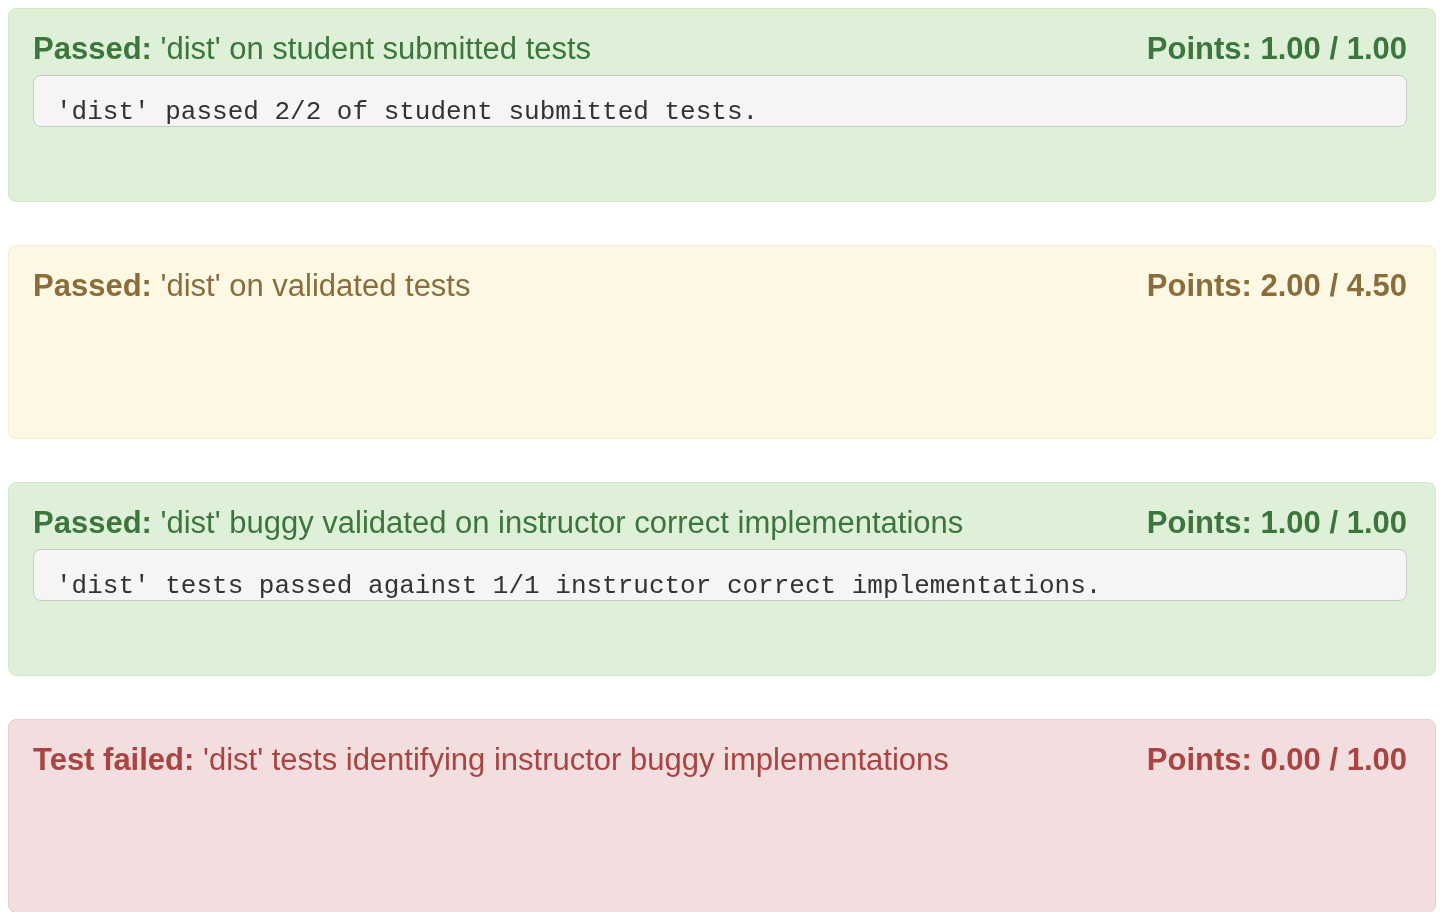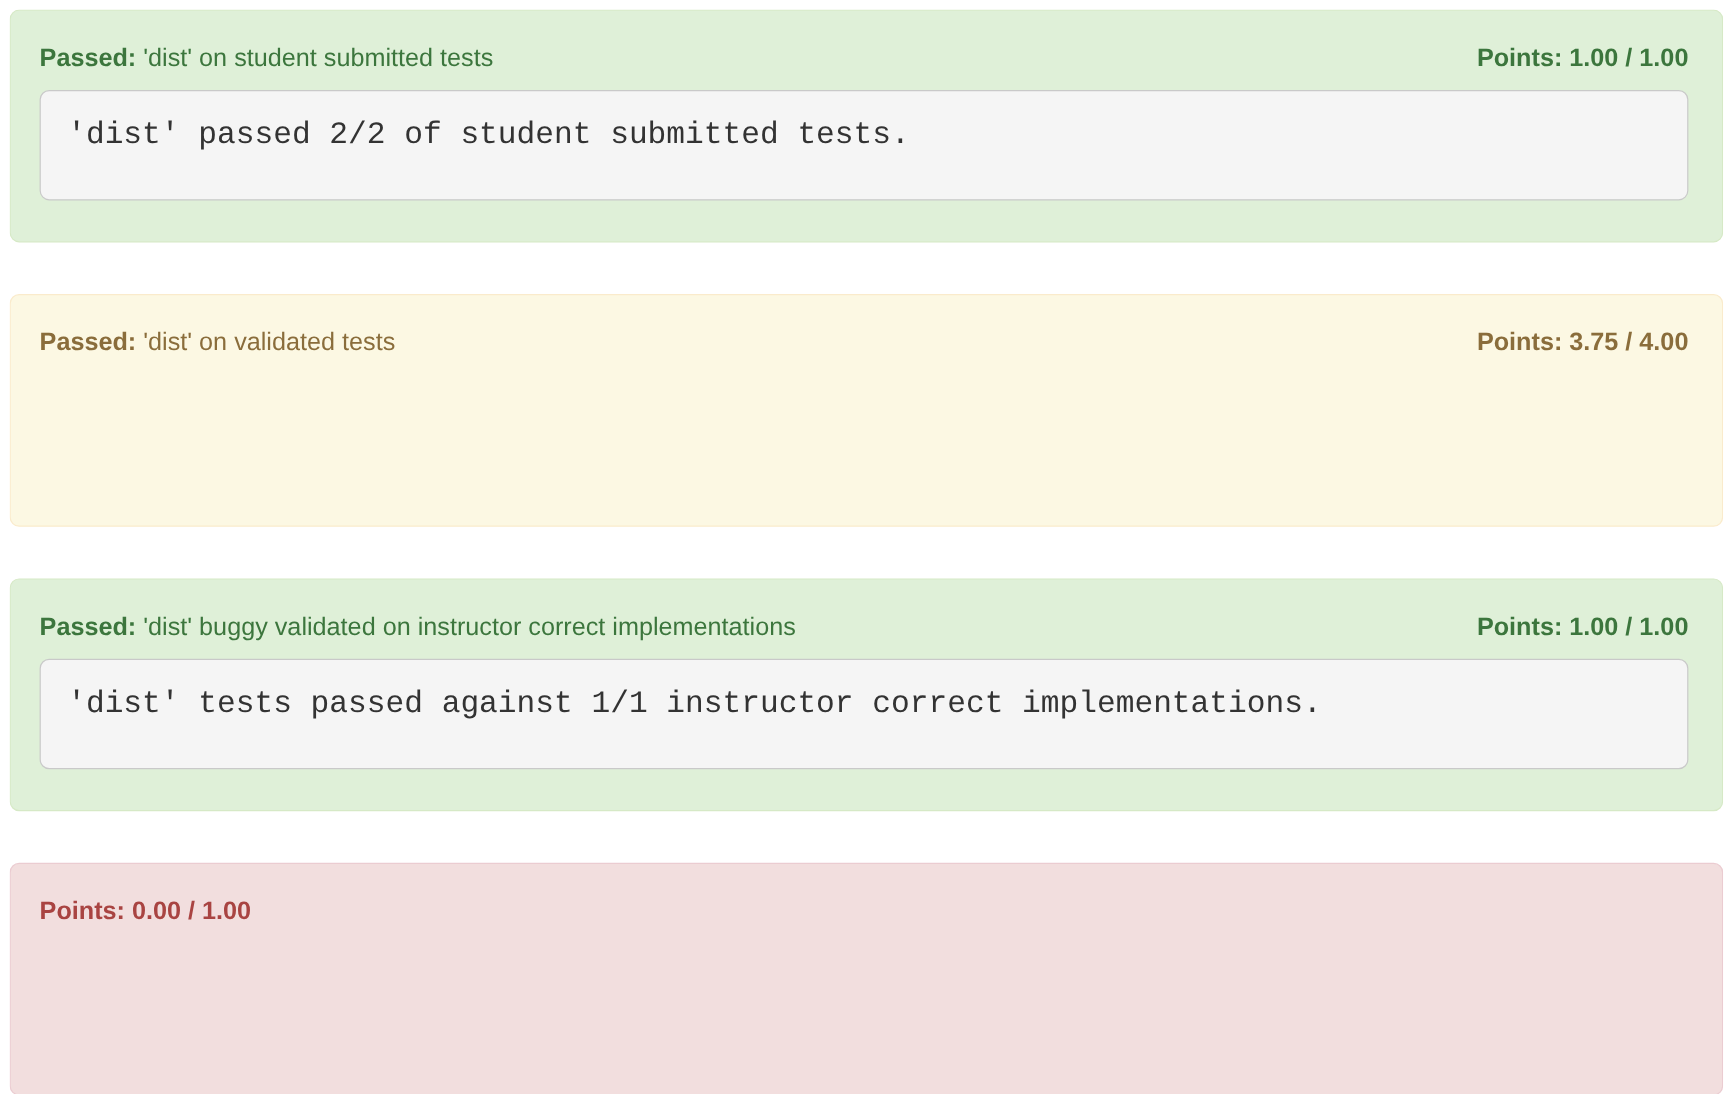--- a/index.html
+++ b/index.html
@@ -20,34 +20,34 @@
     color: var(--fg);
     border-radius: 8px;
     padding: 25px 28px 0 24px;
     margin-bottom: 43px;
     overflow: hidden;
   }
   .panel-header {
     display: flex;
     justify-content: space-between;
     align-items: flex-start;
-    font-size: 21px;
+    font-size: 31px;
     line-height: 30px;
     white-space: nowrap;
   }
   .panel-title .label {
     font-weight: bold;
   }
   .points {
     font-weight: bold;
   }
   pre.output {
     margin: 11px 0 0 0;
     box-sizing: border-box;
-    height: 92px;
+    height: 52px;
     background: var(--pre-bg);
     border: 1px solid var(--pre-border);
     color: var(--pre-fg);
     border-radius: 8px;
     padding: 21px 22px;
     font-family: "Liberation Mono", "DejaVu Sans Mono", monospace;
     font-size: 26px;
     line-height: 31px;
     white-space: pre;
     overflow: hidden;
@@ -68,34 +68,38 @@
     </div>
     <pre class="output">'dist' passed 2/2 of student submitted tests.</pre>
   </div>
 
   <div class="panel" style="--bg: #fcf8e3; --border: #faebcc; --fg: #8a6d3b;">
     <div class="panel-header">
       <div class="panel-title">
         <span class="label">Passed:</span>
         <span>'dist' on validated tests</span>
       </div>
-      <div class="points">Points: 3.75 / 4.00</div>
+      <div class="points">Points: 2.00 / 4.50</div>
     </div>
   </div>
 
   <div class="panel" style="--bg: #dff0d8; --border: #d6e9c6; --fg: #3c763d;">
     <div class="panel-header">
       <div class="panel-title">
         <span class="label">Passed:</span>
         <span>'dist' buggy validated on instructor correct implementations</span>
       </div>
       <div class="points">Points: 1.00 / 1.00</div>
     </div>
     <pre class="output">'dist' tests passed against 1/1 instructor correct implementations.</pre>
   </div>
 
   <div class="panel" style="--bg: #f2dede; --border: #ebccd1; --fg: #a94442;">
     <div class="panel-header">
+      <div class="panel-title">
+        <span class="label">Test failed:</span>
+        <span>'dist' tests identifying instructor buggy implementations</span>
+      </div>
       <div class="points">Points: 0.00 / 1.00</div>
     </div>
   </div>
 
 </div>
 
 </body></html>

